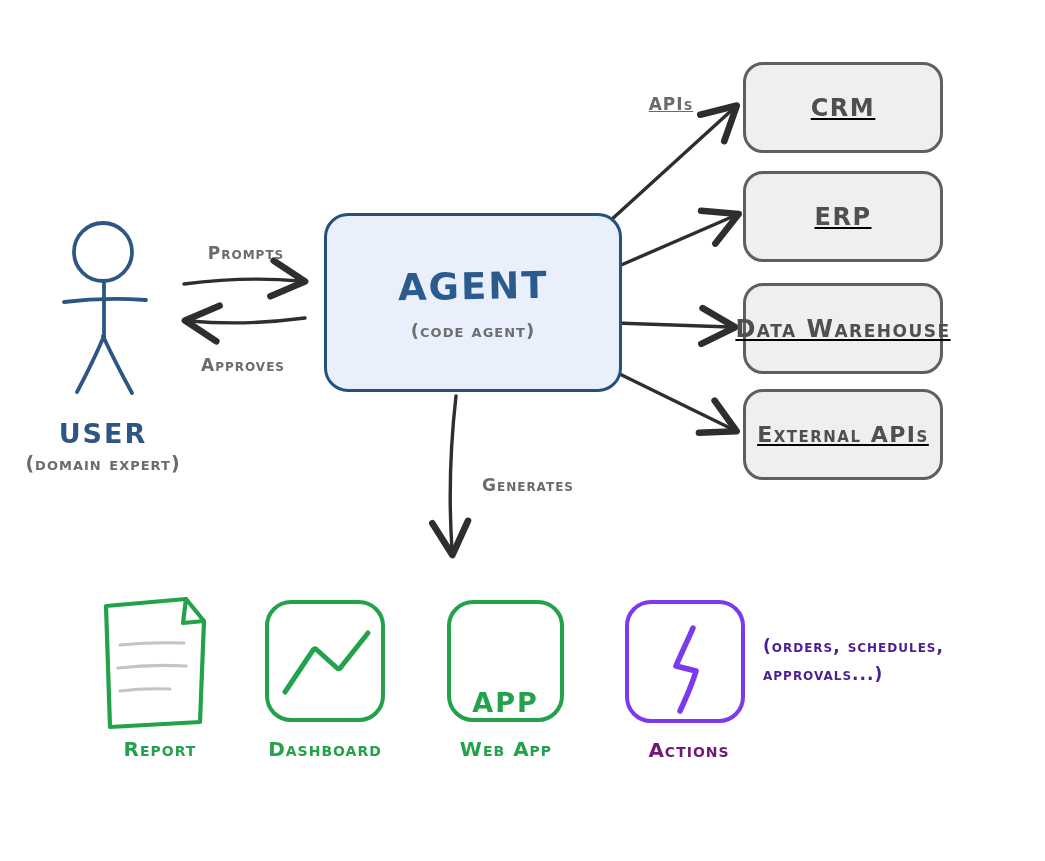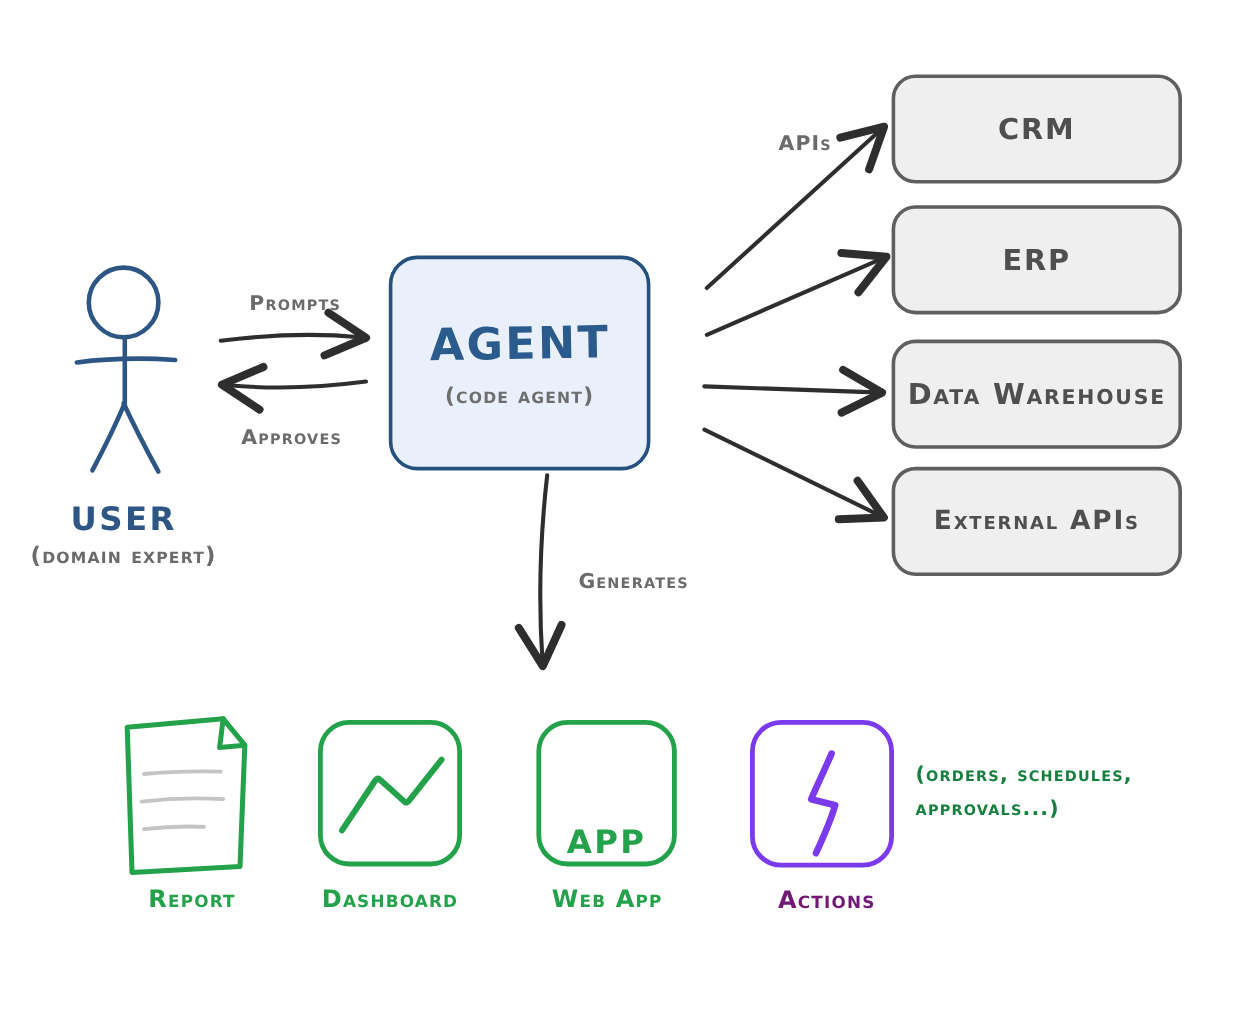--- a/index.html
+++ b/index.html
@@ -11,45 +11,45 @@
   svg{display:block;}
   
   .hand{
     font-weight:bold;font-variant:small-caps;letter-spacing:1px;
     white-space:nowrap;
   }
   .edge-label{font-size:17px;color:#6b6b6b;}
   .center{transform:translateX(-50%);}
   
   .agent-box{
-    left:324px;top:213px;width:218px;height:179px;
+    left:324px;top:213px;width:298px;height:179px;
     background:#e9effb;border:3.5px solid #24517e;border-radius:24px;
     box-sizing:border-box;display:flex;flex-direction:column;
     align-items:center;justify-content:center;gap:12px;
   }
   .agent-title{font-size:37px;color:#2b5b8c;font-weight:bold;letter-spacing:2px;transform:rotate(-1deg);}
   .agent-sub{font-size:18px;color:#6e6e6e;}
   
   .sysbox{
-    left:743px;width:242px;height:91px;
+    left:743px;width:200px;height:91px;
     background:#efefef;border:3.5px solid #5f5f5f;border-radius:20px;
-    box-sizing:border-box;display:flex;align-items:center;justify-content:center;
+    box-sizing:border-box;display:flex;align-items:center;justify-content:center;text-decoration:underline;
   }
   .sysbox .hand{font-size:24px;color:#4f4f4f;letter-spacing:1.5px;}
   
   .iconbox{
     box-sizing:border-box;border-radius:26px;background:#ffffff;
     display:flex;align-items:center;justify-content:center;
   }
   .green-border{border:4px solid #23a24b;align-items:flex-end;}
   .purple-border{border:4px solid #7c3aed;}
   .out-label{font-size:20px;letter-spacing:1px;}
   .green-text{color:#23a24b;}
   .purple-text{color:#701a75;}
-  .note{font-size:17px;color:#15803d;line-height:28px;text-align:left;}
+  .note{font-size:17px;color:#4c1d95;line-height:28px;text-align:left;}
   .user-label{font-size:27px;color:#2d5684;font-weight:bold;letter-spacing:2px;}
   .user-sub{font-size:19px;color:#6b6b6b;}
 </style>
 </head>
 <body>
 
 <div id="canvas">
 
   <svg class="abs" style="left:0;top:0;" width="1045" height="861" viewBox="0 0 1045 861">
     <defs>
@@ -75,21 +75,21 @@
       <path d="M587,358 L732,429" marker-end="url(#ah)"></path>
       <path d="M456,396 Q447,475 452,550" marker-end="url(#ah)"></path>
     </g>
   </svg>
 
   <div class="abs hand user-label center" style="left:103px;top:418px;">USER</div>
   <div class="abs hand user-sub center" style="left:103px;top:452px;">(domain expert)</div>
 
   <div class="abs hand edge-label center" style="left:246px;top:243px;">Prompts</div>
   <div class="abs hand edge-label center" style="left:243px;top:355px;">Approves</div>
-  <div class="abs hand edge-label center" style="left:671px;top:110px;">APIs</div>
+  <div class="abs hand edge-label center" style="left:671px;top:94px;text-decoration:underline;">APIs</div>
   <div class="abs hand edge-label center" style="left:528px;top:475px;">Generates</div>
 
   <div class="abs agent-box">
     <div class="agent-title">AGENT</div>
     <div class="hand agent-sub">(code agent)</div>
   </div>
 
   <div class="abs sysbox" style="top:62px;">
     <span class="hand">CRM</span>
   </div>

